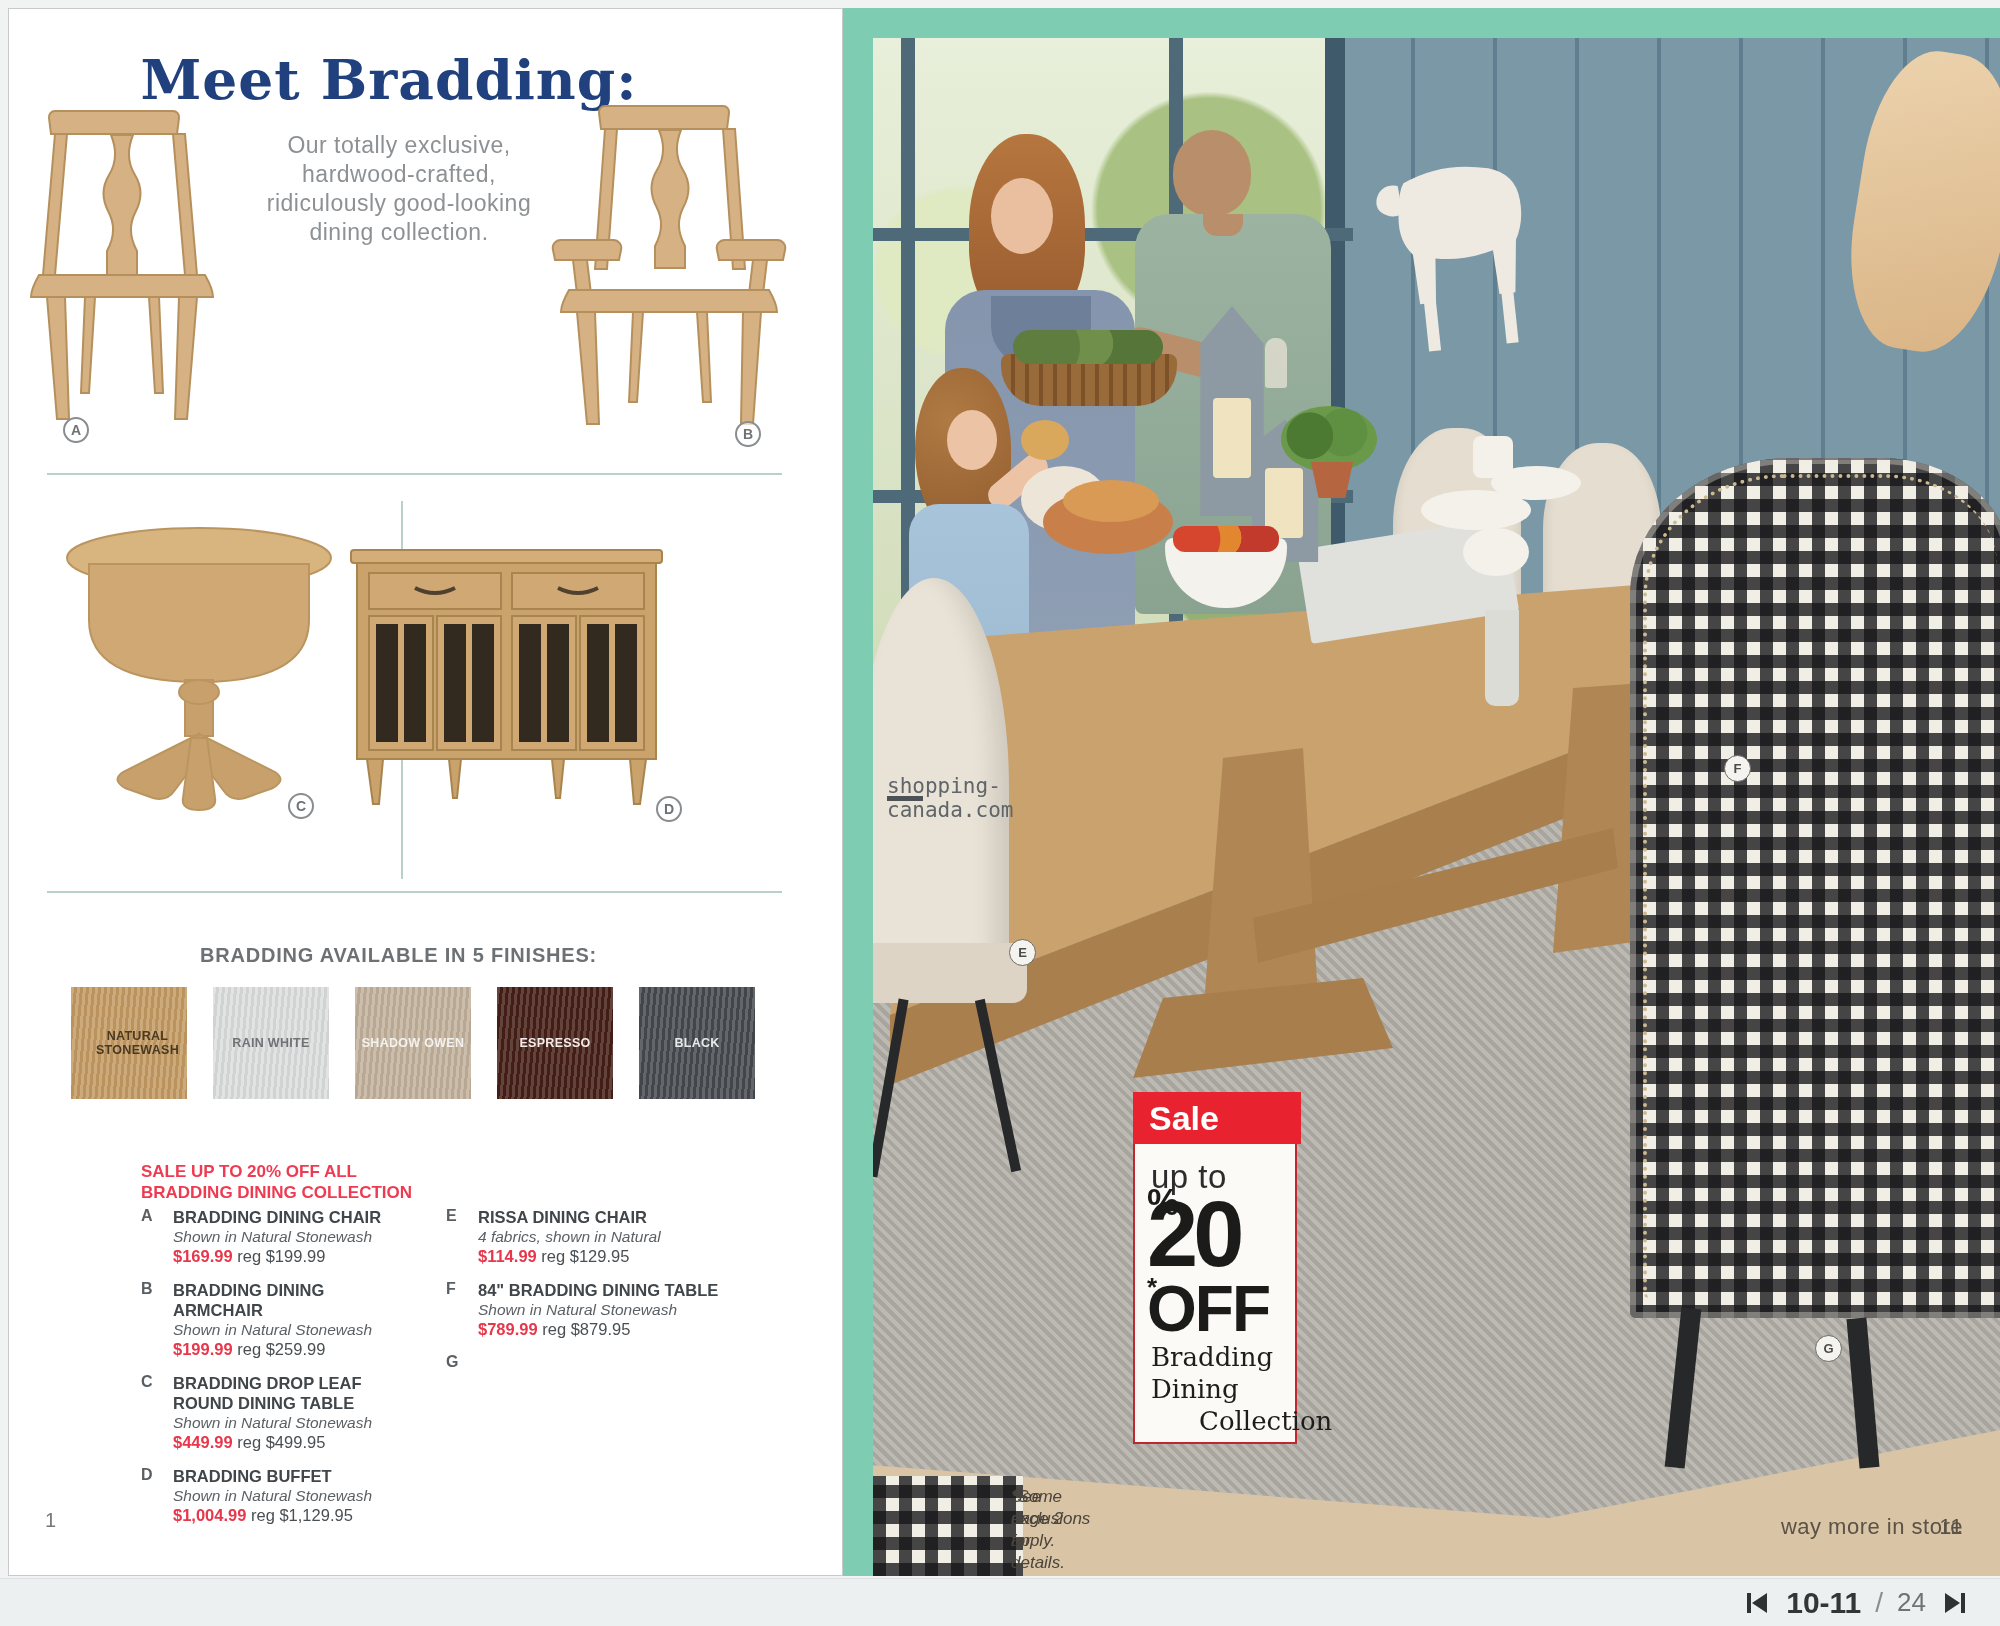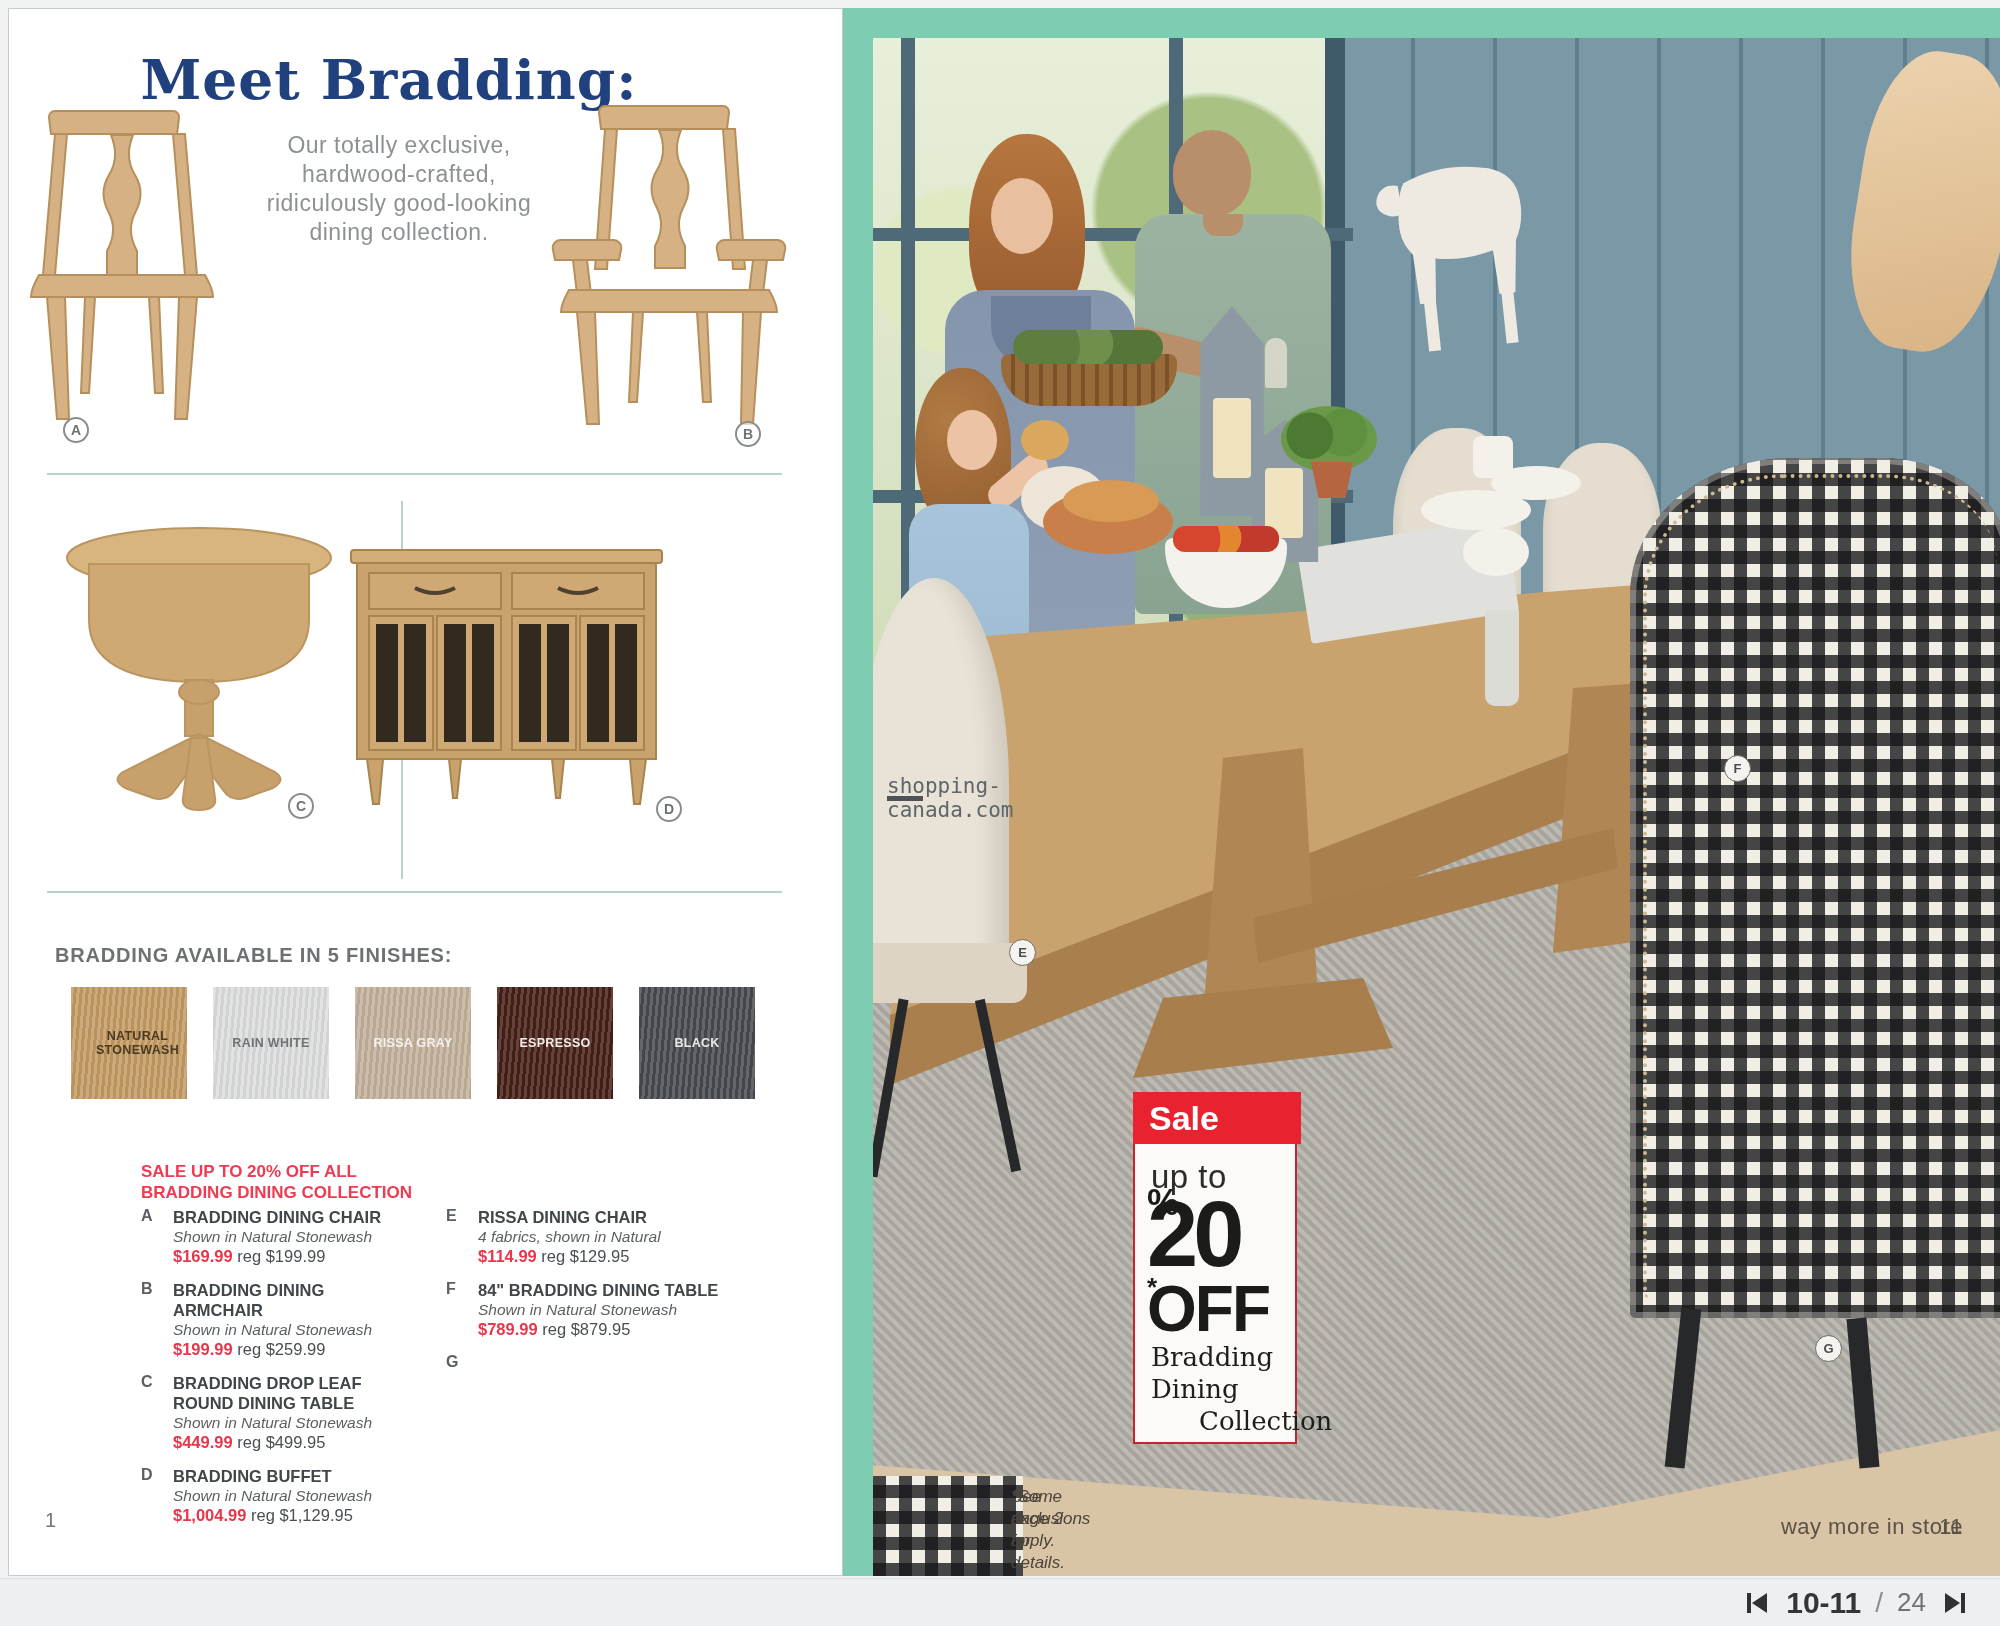--- a/index.html
+++ b/index.html
@@ -10,21 +10,21 @@
              border:1px solid #c7cacb;box-sizing:border-box;}
   .title{position:absolute;left:130px;top:38px;width:500px;text-align:center;
          font-family:"DejaVu Serif",serif;font-size:55px;font-weight:600;color:#21407e;letter-spacing:1px;}
   .subtitle{position:absolute;left:170px;top:122px;width:440px;text-align:center;
             color:#8d9194;font-size:23px;line-height:29px;letter-spacing:.5px;}
   .marker{position:absolute;width:26px;height:26px;border:2px solid #8a8d8f;border-radius:50%;
           color:#6f7275;font-size:14px;font-weight:bold;display:flex;align-items:center;justify-content:center;
           background:rgba(255,255,255,.7);box-sizing:border-box;}
   .divider-h{position:absolute;height:2px;background:#b9d2c7;}
   .divider-v{position:absolute;width:2px;background:#b9d2c7;}
-  .fin-head{position:absolute;left:46px;top:935px;width:735px;text-align:left;
+  .fin-head{position:absolute;left:22px;top:935px;width:735px;text-align:center;
             font-size:20px;font-weight:bold;color:#6d7174;letter-spacing:.8px;}
   .swatches{position:absolute;left:62px;top:978px;display:flex;gap:26px;}
   .swatch{width:116px;height:112px;display:flex;align-items:center;justify-content:center;
           text-align:center;font-size:12.5px;font-weight:bold;letter-spacing:.3px;
           background-image:repeating-linear-gradient(95deg,rgba(255,255,255,.16) 0 3px,rgba(0,0,0,.05) 3px 6px);}
   .sale-head{position:absolute;left:132px;top:1152px;color:#ef3b52;font-weight:bold;font-size:17px;line-height:21px;}
   .pcol{position:absolute;top:1198px;display:flex;flex-direction:column;gap:13px;}
   .pcol.c1{left:132px;width:295px;}
   .pcol.c2{left:437px;width:300px;}
   .pitem{display:flex;}
@@ -268,21 +268,21 @@
 
     <div class="fin-head">BRADDING AVAILABLE IN 5 FINISHES:</div>
     <div class="swatches">
       <div class="swatch" style="background-color: rgb(196, 154, 98);">
           <span style="color: rgb(74, 58, 34); padding-left: 17px;">NATURAL STONEWASH</span>
         </div>
       <div class="swatch" style="background-color: rgb(220, 222, 221);">
           <span style="color: rgb(111, 115, 118);">RAIN WHITE</span>
         </div>
       <div class="swatch" style="background-color: rgb(194, 177, 155);">
-          <span style="color: rgb(244, 242, 238);">RISSA GRAY</span>
+          <span style="color: rgb(244, 242, 238);">SHADOW OWEN</span>
         </div>
       <div class="swatch" style="background-color: rgb(69, 31, 23);">
           <span style="color: rgb(244, 236, 232);">ESPRESSO</span>
         </div>
       <div class="swatch" style="background-color: rgb(70, 73, 78);">
           <span style="color: rgb(232, 233, 234);">BLACK</span>
         </div>
     </div>
 
     <div class="sale-head">

